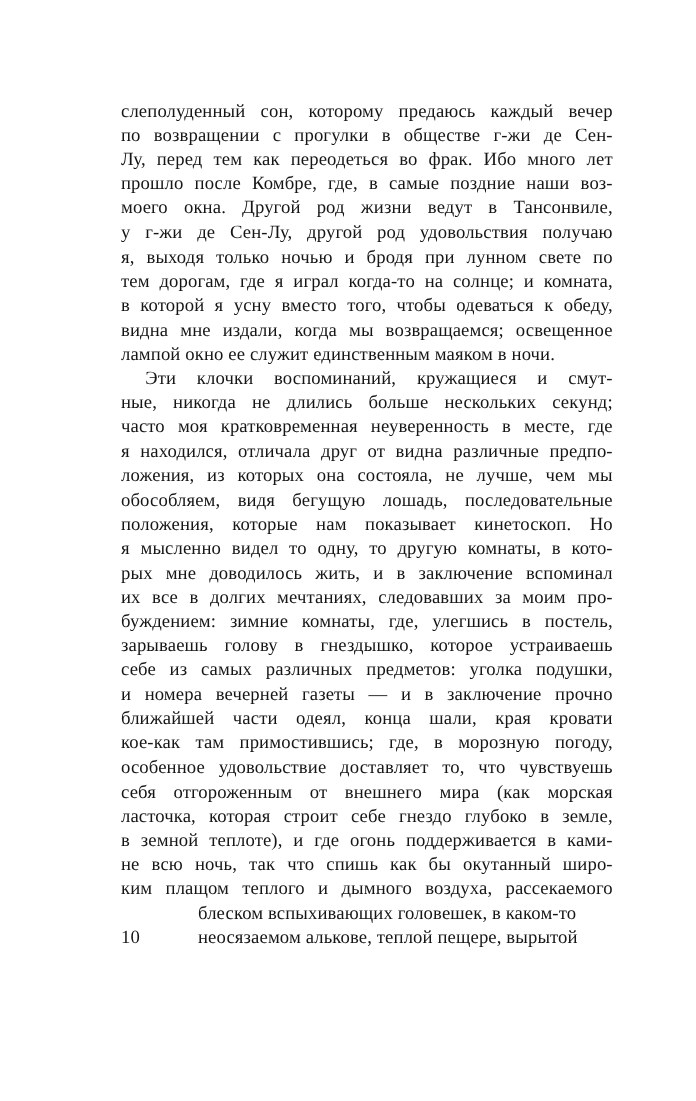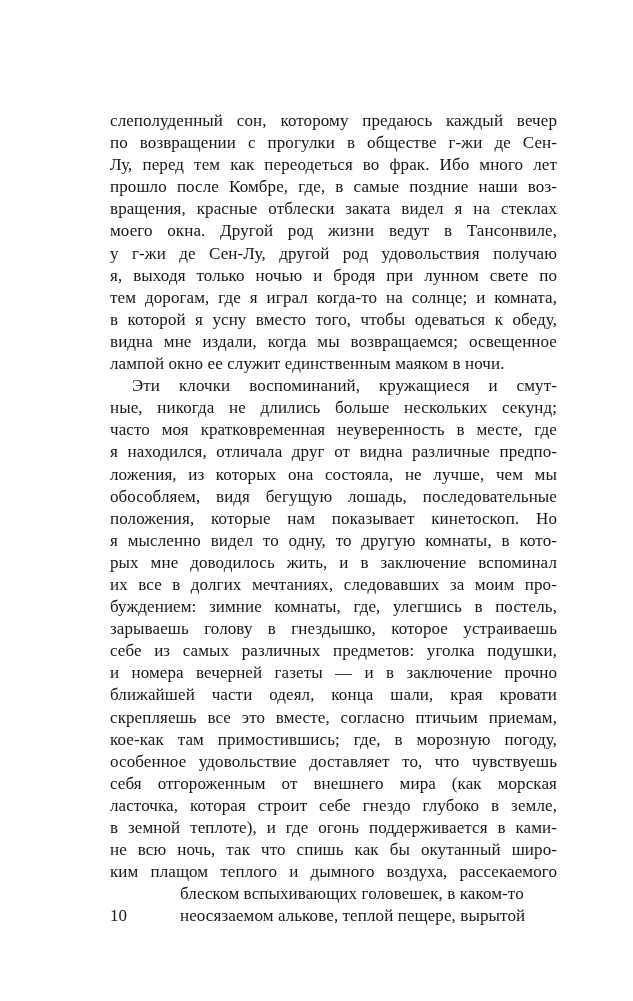--- a/index.html
+++ b/index.html
@@ -17,21 +17,20 @@
   }
   .text-block {
     position: absolute;
     left: 110px;
     top: 90px;
     width: 447px;
     font-size: 17px;
     line-height: 22.1px;
     color: #161616;
     letter-spacing: 0.1px;
-    margin-top: 20px;
   }
   .line {
     text-align: justify;
     -moz-text-align-last: justify;
     text-align-last: justify;
     min-height: 22.1px;
   }
   .para-end {
     text-align: center;
     -moz-text-align-last: left;
@@ -64,21 +63,20 @@
 </style>
 </head>
 <body>
 
 <div class="book-page">
   <div class="text-block">
     <div class="line">слеполуденный сон, которому предаюсь каждый вечер</div>
     <div class="line">по возвращении с прогулки в обществе г-жи де Сен-</div>
     <div class="line">Лу, перед тем как переодеться во фрак. Ибо много лет</div>
     <div class="line">прошло после Комбре, где, в самые поздние наши воз-</div>
-    <div class="line">вращения, красные отблески заката видел я на стеклах</div>
     <div class="line">моего окна. Другой род жизни ведут в Тансонвиле,</div>
     <div class="line">у г-жи де Сен-Лу, другой род удовольствия получаю</div>
     <div class="line">я, выходя только ночью и бродя при лунном свете по</div>
     <div class="line">тем дорогам, где я играл когда-то на солнце; и комната,</div>
     <div class="line">в которой я усну вместо того, чтобы одеваться к обеду,</div>
     <div class="line">видна мне издали, когда мы возвращаемся; освещенное</div>
     <div class="line para-end">лампой окно ее служит единственным маяком в ночи.</div>
     <div class="line para-start">Эти клочки воспоминаний, кружащиеся и смут-</div>
     <div class="line">ные, никогда не длились больше нескольких секунд;</div>
     <div class="line">часто моя кратковременная неуверенность в месте, где</div>
@@ -87,21 +85,20 @@
     <div class="line">обособляем, видя бегущую лошадь, последовательные</div>
     <div class="line">положения, которые нам показывает кинетоскоп. Но</div>
     <div class="line">я мысленно видел то одну, то другую комнаты, в кото-</div>
     <div class="line">рых мне доводилось жить, и в заключение вспоминал</div>
     <div class="line">их все в долгих мечтаниях, следовавших за моим про-</div>
     <div class="line">буждением: зимние комнаты, где, улегшись в постель,</div>
     <div class="line">зарываешь голову в гнездышко, которое устраиваешь</div>
     <div class="line">себе из самых различных предметов: уголка подушки,</div>
     <div class="line">и номера вечерней газеты — и в заключение прочно</div>
     <div class="line">ближайшей части одеял, конца шали, края кровати</div>
-    <div class="line">скрепляешь все это вместе, согласно птичьим приемам,</div>
     <div class="line">кое-как там примостившись; где, в морозную погоду,</div>
     <div class="line">особенное удовольствие доставляет то, что чувствуешь</div>
     <div class="line">себя отгороженным от внешнего мира (как морская</div>
     <div class="line">ласточка, которая строит себе гнездо глубоко в земле,</div>
     <div class="line">в земной теплоте), и где огонь поддерживается в ками-</div>
     <div class="line">не всю ночь, так что спишь как бы окутанный широ-</div>
     <div class="line">ким плащом теплого и дымного воздуха, рассекаемого</div>
     <div class="line shift">блеском вспыхивающих головешек, в каком-то</div>
     <div class="line last-row">
       <span class="page-num">10</span>

